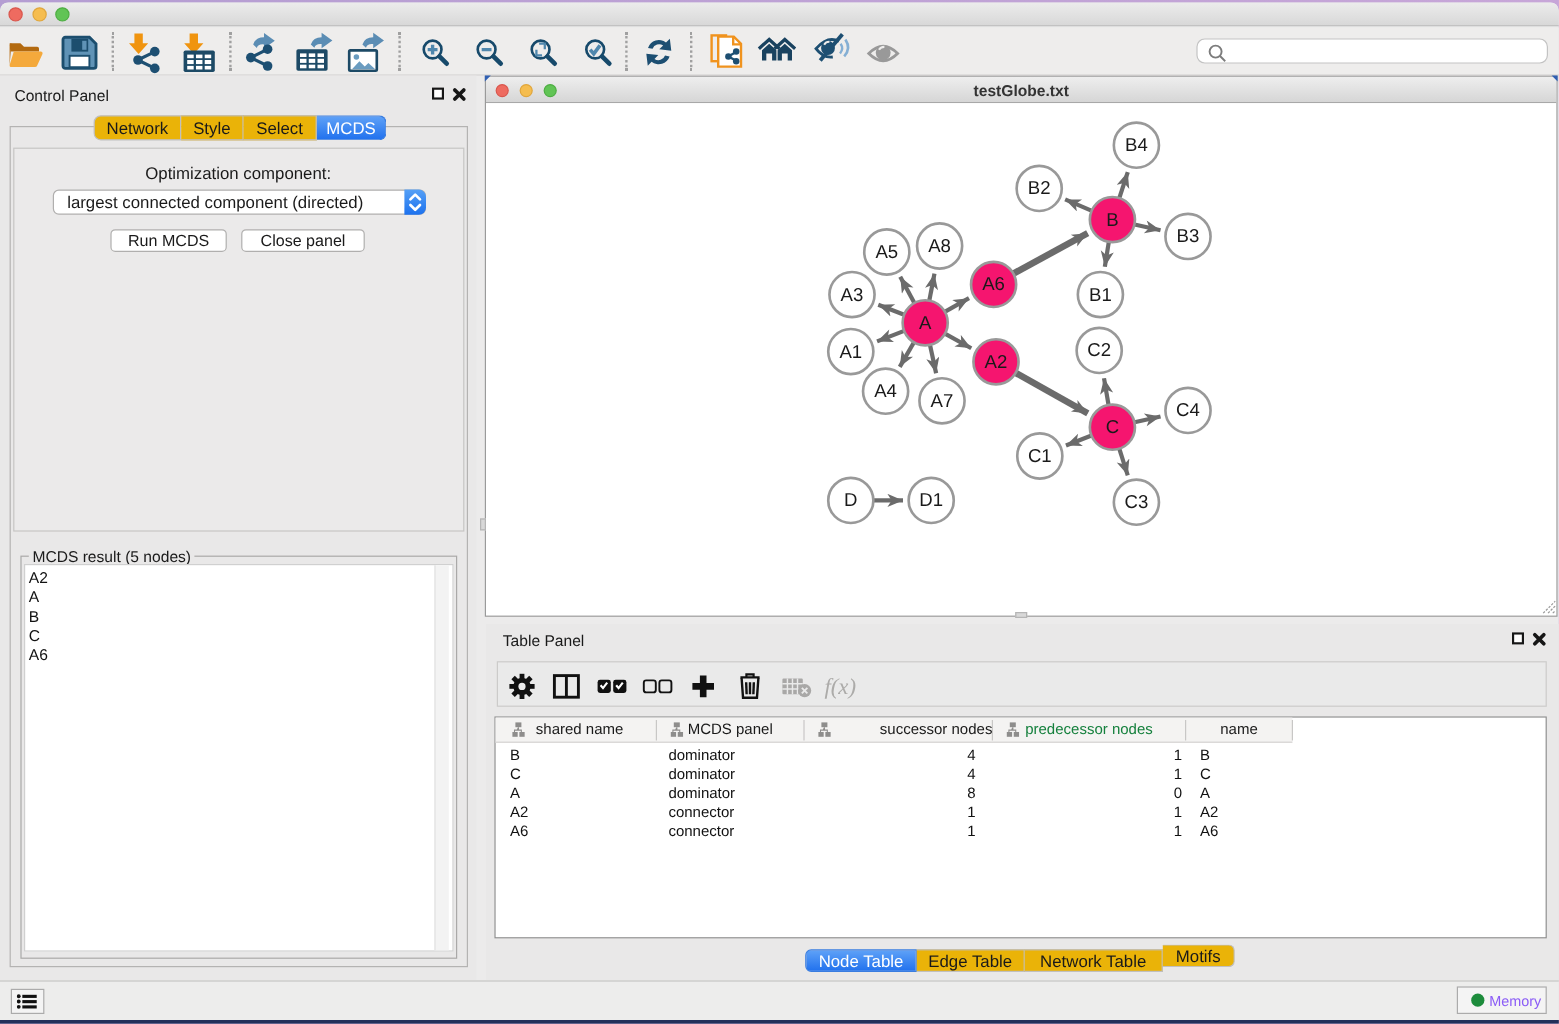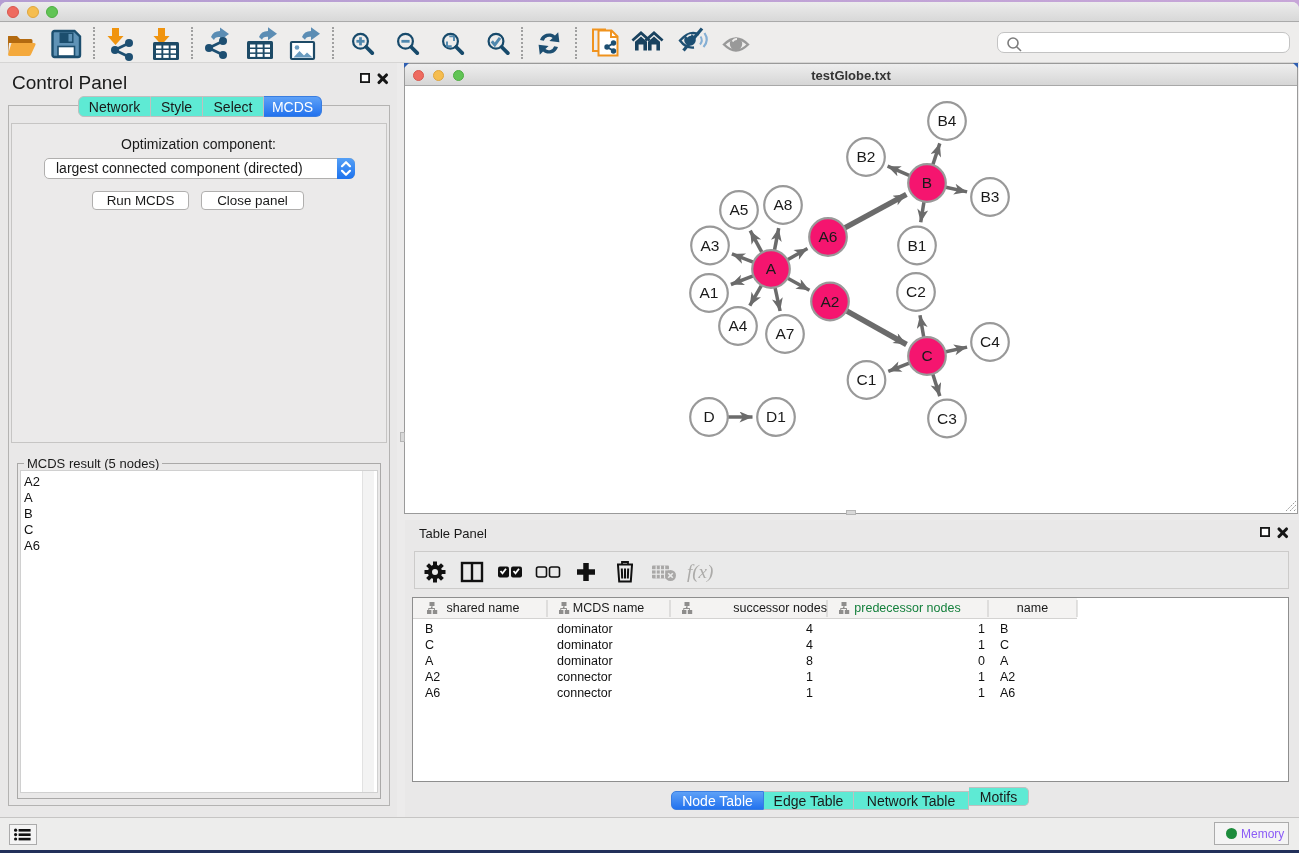--- a/index.html
+++ b/index.html
@@ -7,23 +7,23 @@
 .abs{position:absolute}
 #titlebar{position:absolute;left:0;top:2px;width:1299px;height:20px;background:linear-gradient(#ececec,#d8d8d8);border-bottom:1px solid #aaa;border-radius:7px 7px 0 0}
 .tl{position:absolute;top:5.5px;width:12px;height:12px;border-radius:50%}
 #title{position:absolute;top:3px;width:100%;text-align:center;font-size:13px;font-weight:bold;color:#444}
 #toolbar{position:absolute;left:0;top:23px;width:1299px;height:39px;background:#eeedec}
 .tsep{position:absolute;top:27px;height:32px;width:2px;background:transparent;border-left:2px dotted #a0a0a0}
 #mainline{position:absolute;left:0;top:62px;width:1299px;height:1px;background:#d6d5d4}
 #searchbox{position:absolute;left:997px;top:32px;width:293px;height:21px;background:#fff;border:1px solid #c3c3c3;border-radius:7px}
 
 #cpanel{position:absolute;left:0;top:63px;width:397px;height:754px;background:#e9e8e8}
-#cp-title{position:absolute;left:12px;top:72px;font-size:19px;color:#1a1a1a}
+#cp-title{position:absolute;left:12px;top:72px;font-size:13px;color:#1a1a1a}
 #cp-outer{position:absolute;left:8px;top:105px;width:382px;height:701px;border:1px solid #b4b3b2;background:#e9e8e8}
-.tab{position:absolute;top:96px;height:21px;background:#5eead4;border:1px solid #c0bfbf;font-size:14px;color:#1a1a1a;text-align:center;line-height:20px}
+.tab{position:absolute;top:96px;height:21px;background:#eab308;border:1px solid #c0bfbf;font-size:14px;color:#1a1a1a;text-align:center;line-height:20px}
 #cp-inner{position:absolute;left:11px;top:123px;width:376px;height:320px;border:1px solid #c6c5c4;background:#ebeaea}
 #optlabel{position:absolute;left:0px;top:136px;width:397px;text-align:center;font-size:14px;color:#1a1a1a}
 #dropdown{position:absolute;left:44px;top:158px;width:311px;height:21px;background:#fff;border:1px solid #b0afae;border-radius:5px;font-size:14px;color:#1a1a1a;line-height:19px;padding-left:11px}
 #dd-spin{position:absolute;left:337px;top:158px;width:18px;height:21px;border-radius:0 6px 6px 0;background:linear-gradient(#55a0f6,#1d72ee);}
 .btn{position:absolute;top:191px;height:19px;background:#fff;border:1px solid #b0afae;border-radius:4px;font-size:13.4px;color:#1a1a1a;text-align:center;line-height:17px}
 #fieldset{position:absolute;left:17px;top:463px;width:364px;height:336px;border:1px solid #aaa9a8}
 #fs-legend{position:absolute;left:24px;top:456px;background:#e9e8e8;font-size:13px;color:#1a1a1a;padding:0 3px}
 #fs-white{position:absolute;left:20px;top:470px;width:358px;height:323px;background:#fff;border:1px solid #d0d0d0;font-size:13px;color:#111;line-height:16px;padding:3px 0 0 3px}
 #fs-scroll{position:absolute;left:362px;top:471px;width:12px;height:321px;background:#f3f3f3;border-left:1px solid #e2e2e2}
 </style></head><body>
@@ -390,21 +390,21 @@
 <g stroke="#c8c7c6">
       <line x1="134" y1="2" x2="134" y2="19"></line>
       <line x1="257" y1="2" x2="257" y2="19"></line>
       <line x1="414" y1="2" x2="414" y2="19"></line>
       <line x1="575" y1="2" x2="575" y2="19"></line>
       <line x1="664" y1="2" x2="664" y2="19"></line>
     </g>
 </svg>
 
 <div class="abs" style="left:419px;top:601px;width:128px;text-align:center;font-size:12.5px;color:#1a1a1a">shared name</div>
-<div class="abs" style="left:547px;top:601px;width:123px;text-align:center;font-size:12.5px;color:#1a1a1a">MCDS name</div>
+<div class="abs" style="left:547px;top:601px;width:123px;text-align:center;font-size:12.5px;color:#1a1a1a">MCDS panel</div>
 <div class="abs" style="left:670px;top:601px;width:157px;text-align:right;font-size:12.5px;color:#1a1a1a">successor nodes</div>
 <div class="abs" style="left:827px;top:601px;width:161px;text-align:center;font-size:12.5px;color:#15803d">predecessor nodes</div>
 <div class="abs" style="left:988px;top:601px;width:89px;text-align:center;font-size:12.5px;color:#1a1a1a">name</div>
 <svg class="abs" style="left:413px;top:598px" width="877" height="21" xmlns="http://www.w3.org/2000/svg">
 <g fill="#8e8d8c">
 <g transform="translate(14,4)">
         <rect x="2.5" y="0" width="5" height="4"></rect>
         <rect x="0" y="8" width="4.4" height="4"></rect>
         <rect x="5.8" y="8" width="4.4" height="4"></rect>
         <path d="M4.6,4 h0.9 v2 h2.4 v2 h-0.9 v-1.1 h-4.8 v1.1 h-0.9 v-2 h2.4 Z"></path>

